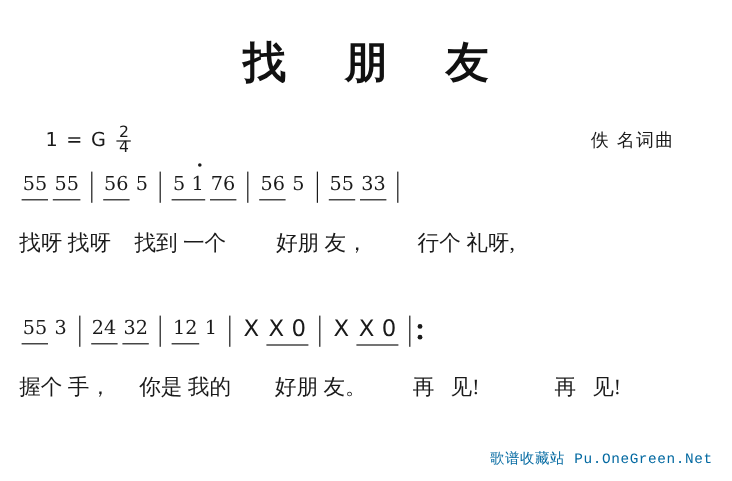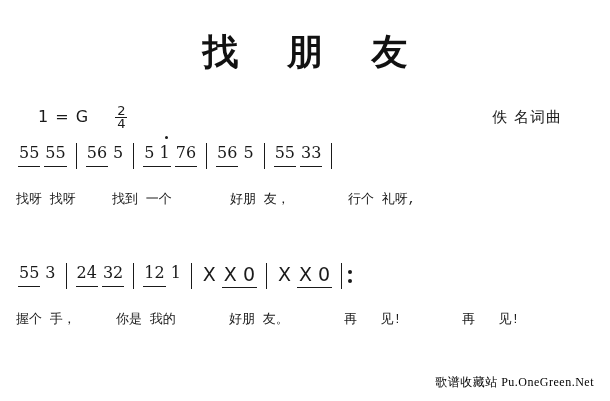--- a/index.html
+++ b/index.html
@@ -37,21 +37,21 @@
 
   
   .keysig {
     position: absolute;
     top: 104px;
     left: 38px;
     font-size: 16px;
     font-family: "DejaVu Sans", sans-serif;
     display: flex;
     align-items: center;
-    gap: 20px;
+    gap: 2px;
   }
   .keysig .k-text { letter-spacing: 1px; }
   .frac {
     display: inline-flex;
     flex-direction: column;
     align-items: center;
     line-height: 0.95;
     font-size: 13px;
     margin-left: 6px;
     position: relative;
@@ -163,34 +163,34 @@
   }
   .rest {
     font-size: 19px;
     font-family: "DejaVu Sans", sans-serif;
     padding: 0 4px;
     position: relative;
     top: 1px;
   }
 
   .lyric {
-    font-size: 13px;
-    font-family: Liberation Mono, monospace;
+    font-size: 18px;
+    font-family: Liberation Serif, serif;
     white-space: pre;
     color: #1a1a1a;
   }
 
   
   .footer {
     position: absolute;
     right: 16px;
     bottom: 10px;
     font-size: 12px;
-    font-family: Liberation Serif, serif;
-    color: #000000;
+    font-family: Liberation Mono, monospace;
+    color: #0369a1;
     letter-spacing: 0.5px;
   }
 </style>
 </head>
 <body>
 
 <div class="sheet">
 
   <div class="title">找  朋  友</div>
 

